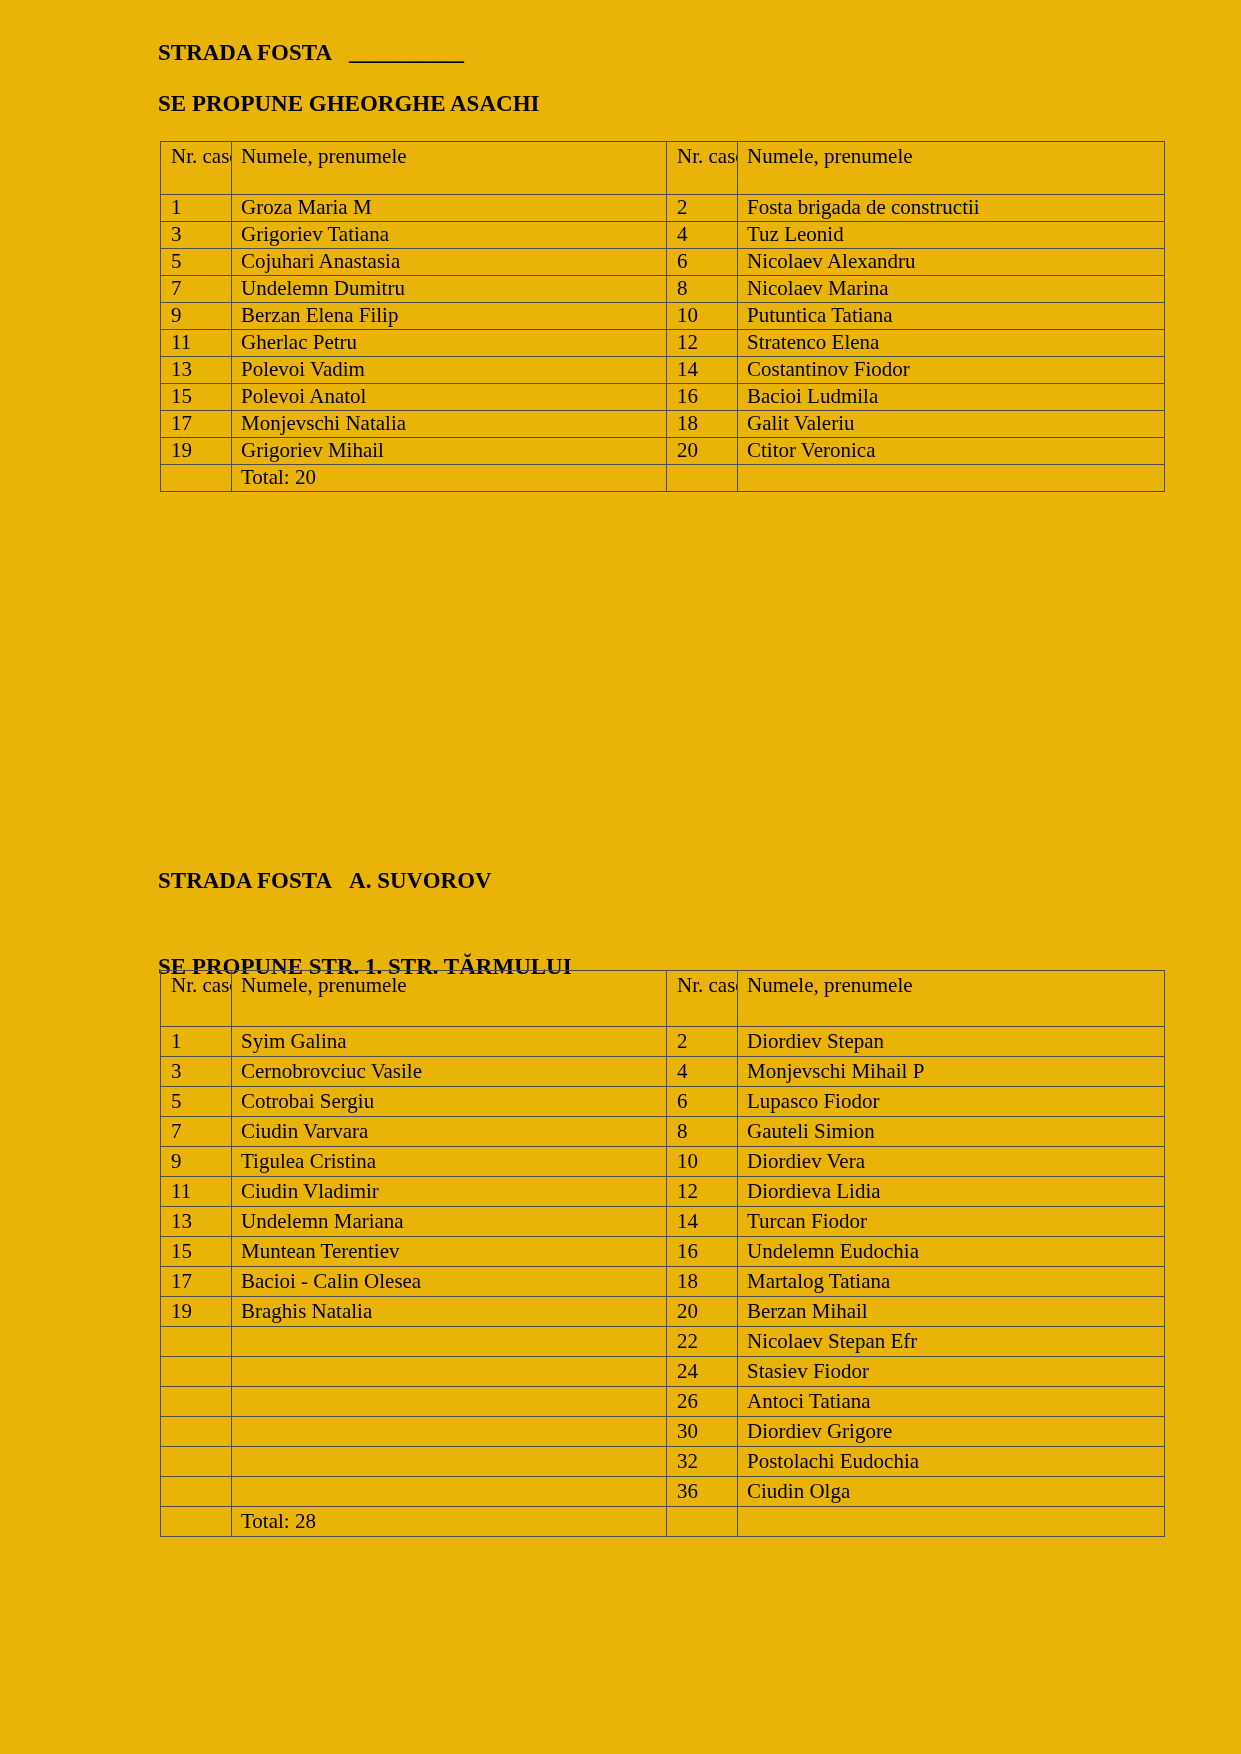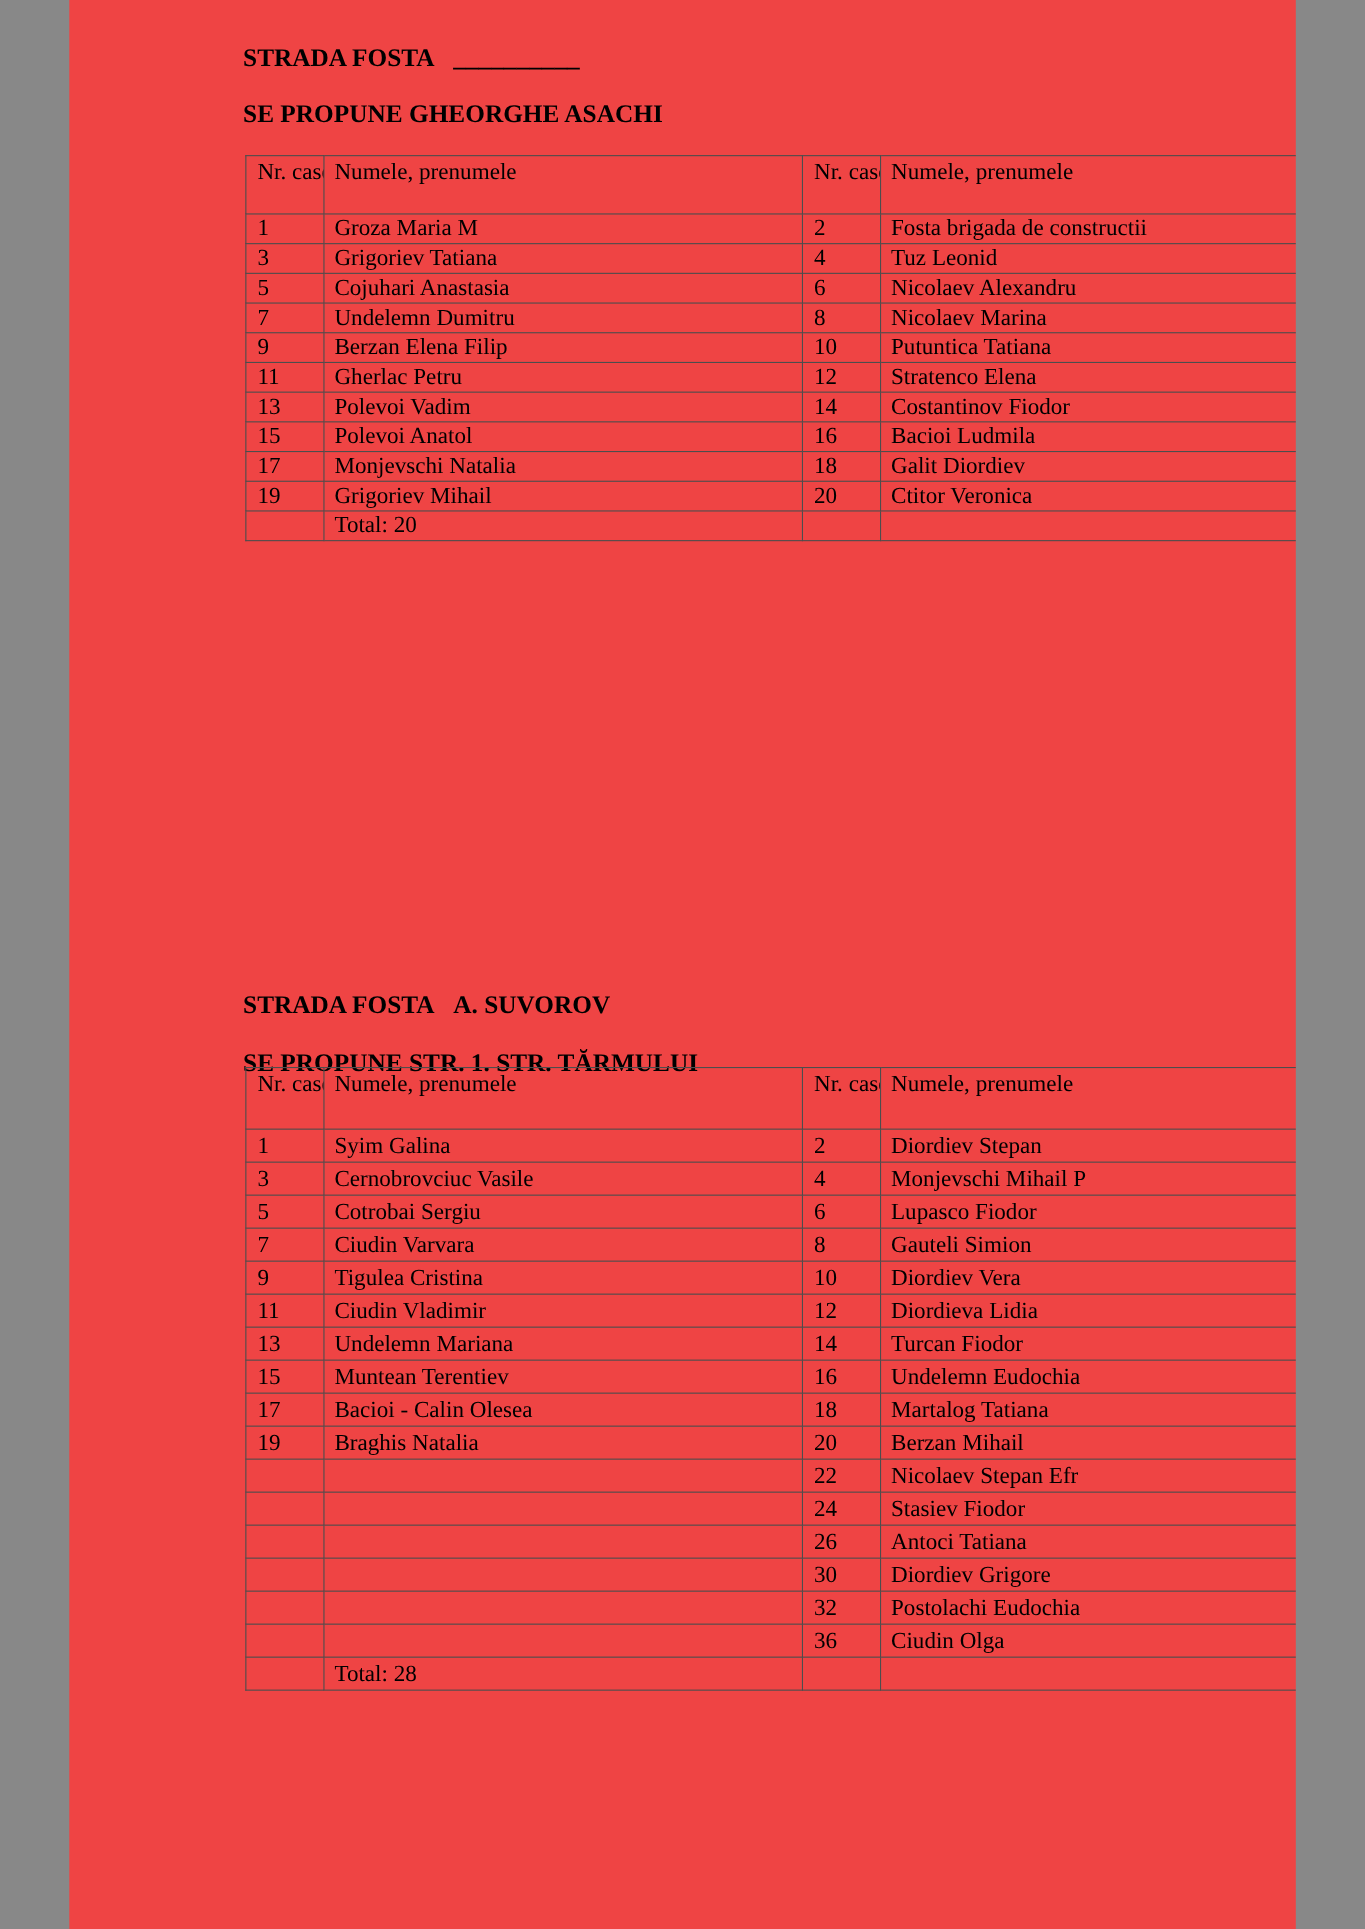--- a/index.html
+++ b/index.html
@@ -1,20 +1,20 @@
 <!DOCTYPE html>
 <html><head>
 <meta charset="utf-8">
 <style>
   html, body { margin: 0; padding: 0; background: #888; }
   .page {
     position: relative;
-    width: 1115px;
+    width: 1241px;
     height: 1754px;
-    background: #ef4444;
+    background: #eab308;
     margin: 0 auto;
     font-family: "Liberation Serif", "DejaVu Serif", serif;
     color: #000;
     overflow: hidden;
   }
   .heading {
     position: absolute;
     left: 158px;
     font-weight: bold;
     font-size: 23px;
@@ -43,21 +43,21 @@
   .doc-table .col-nr  { padding-left: 10px; }
   .doc-table .col-name { padding-left: 9px; }
   #table-0 th { height: 50px; }
   #table-0 td { height: 26px; line-height: 25px; }
   #table-1 th { height: 53px; }
   #table-1 td { height: 29px; line-height: 28px; }
   #table-0 { top: 141px; }
   #table-1 { top: 970px; }
   #heading-0a { top: 40px; }
   #heading-0b { top: 91px; text-align: right; }
-  #heading-1a { top: 868px; margin-top: 33px; }
+  #heading-1a { top: 868px; }
   #heading-1b { top: 954px; }
 </style>
 </head>
 <body>
 
 <div class="page">
 
   <div class="heading" id="heading-0a"><span>STRADA FOSTA</span><span class="value">__________</span></div>
 
   <div class="heading" id="heading-0b">SE PROPUNE GHEORGHE ASACHI</div>
@@ -123,21 +123,21 @@
         <tr>
           <td class="col-nr">15</td>
           <td class="col-name">Polevoi Anatol</td>
           <td class="col-nr">16</td>
           <td class="col-name">Bacioi Ludmila</td>
         </tr>
         <tr>
           <td class="col-nr">17</td>
           <td class="col-name">Monjevschi Natalia</td>
           <td class="col-nr">18</td>
-          <td class="col-name">Galit Diordiev</td>
+          <td class="col-name">Galit Valeriu</td>
         </tr>
         <tr>
           <td class="col-nr">19</td>
           <td class="col-name">Grigoriev Mihail</td>
           <td class="col-nr">20</td>
           <td class="col-name">Ctitor Veronica</td>
         </tr>
         <tr>
           <td class="col-nr"></td>
           <td class="col-name">Total: 20</td>

